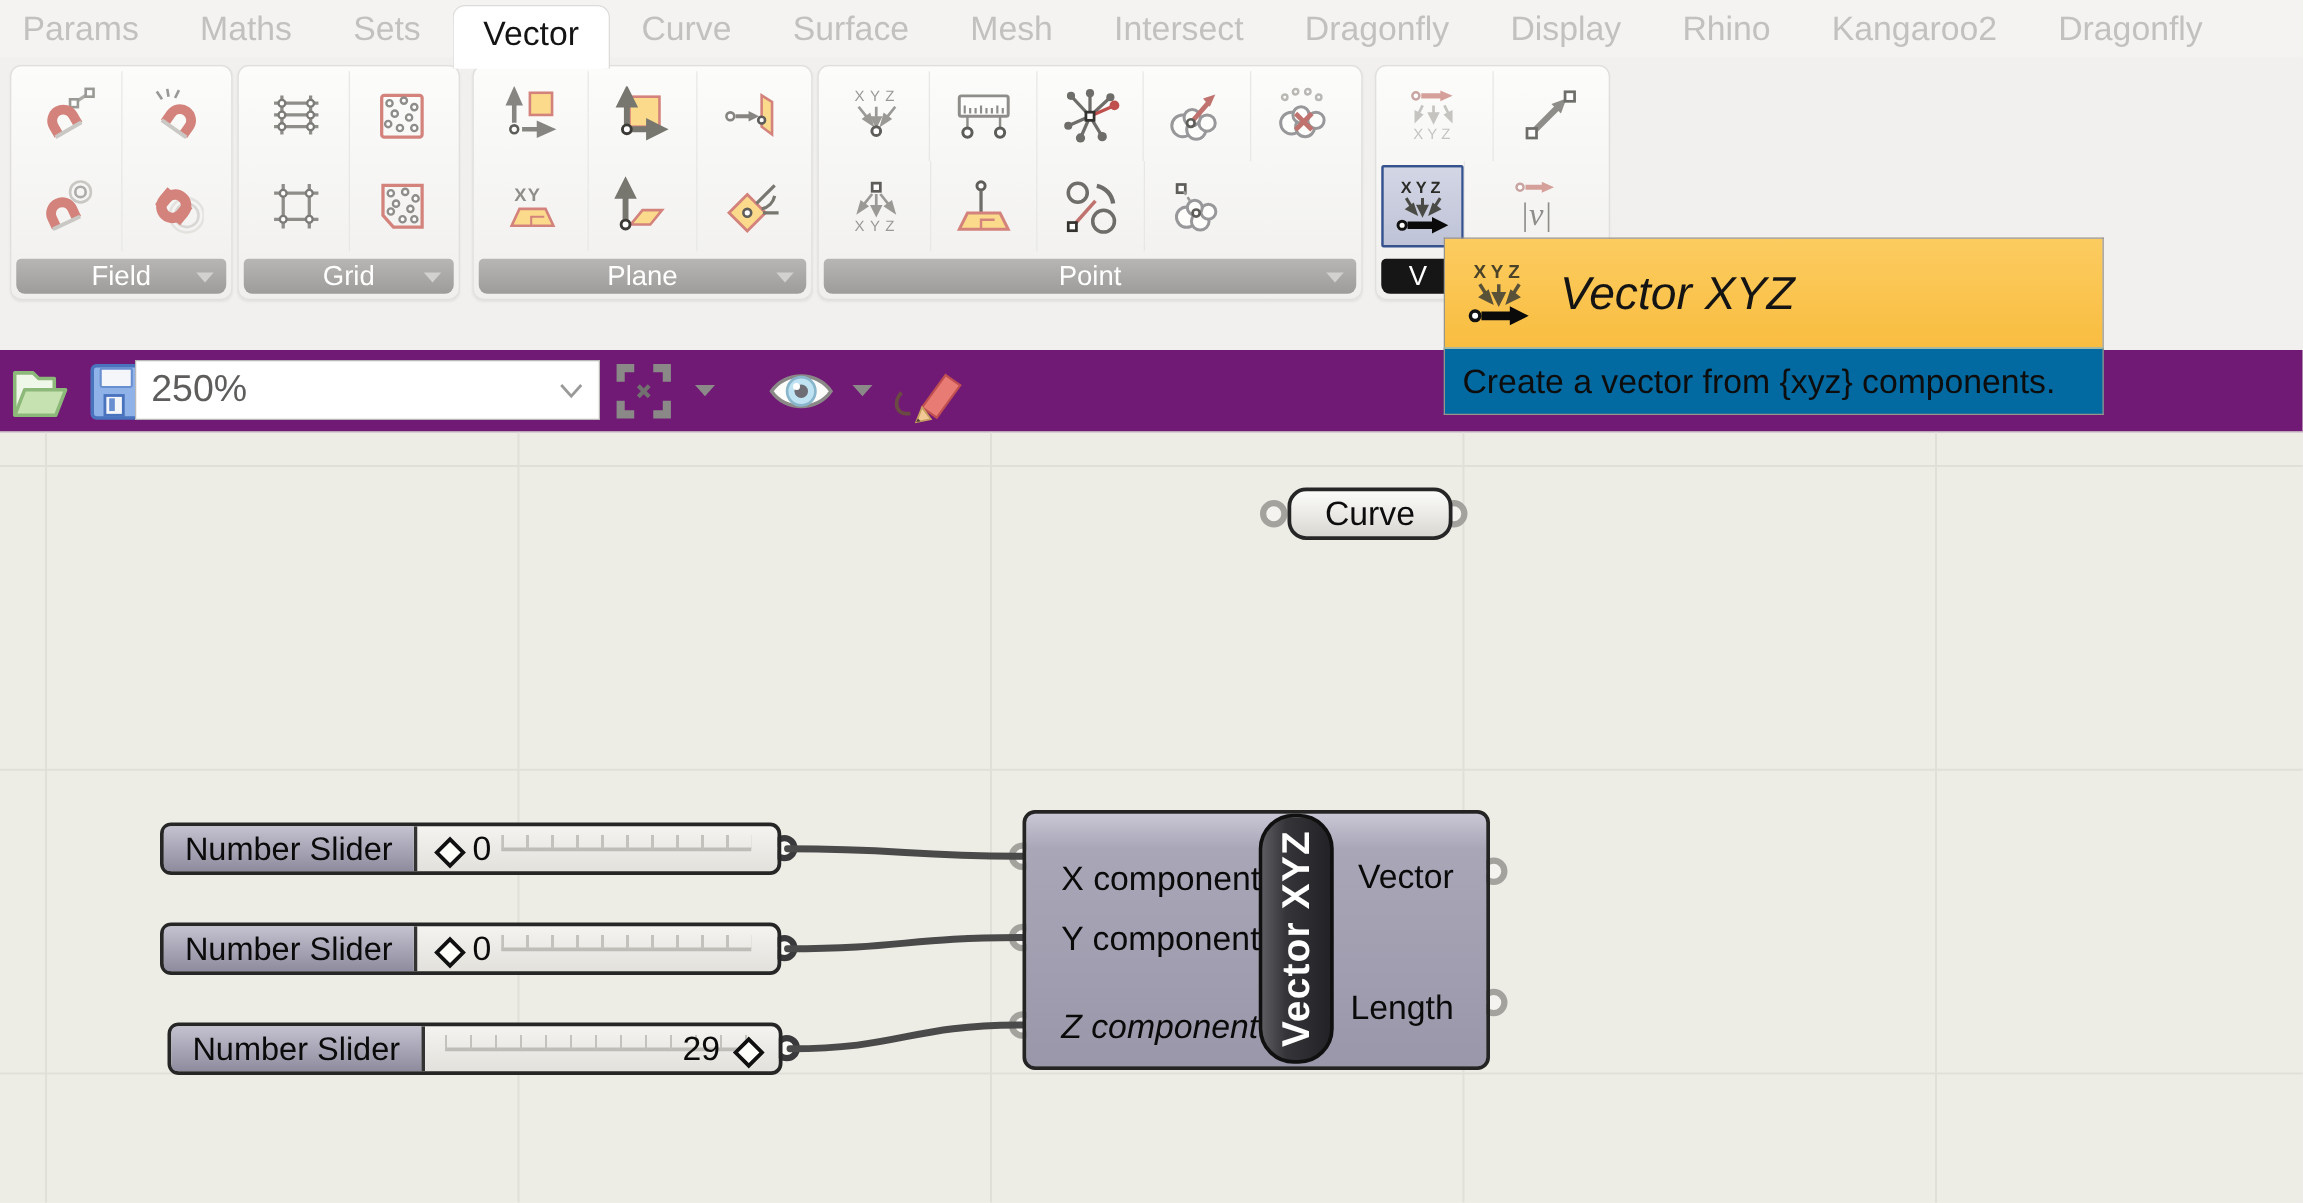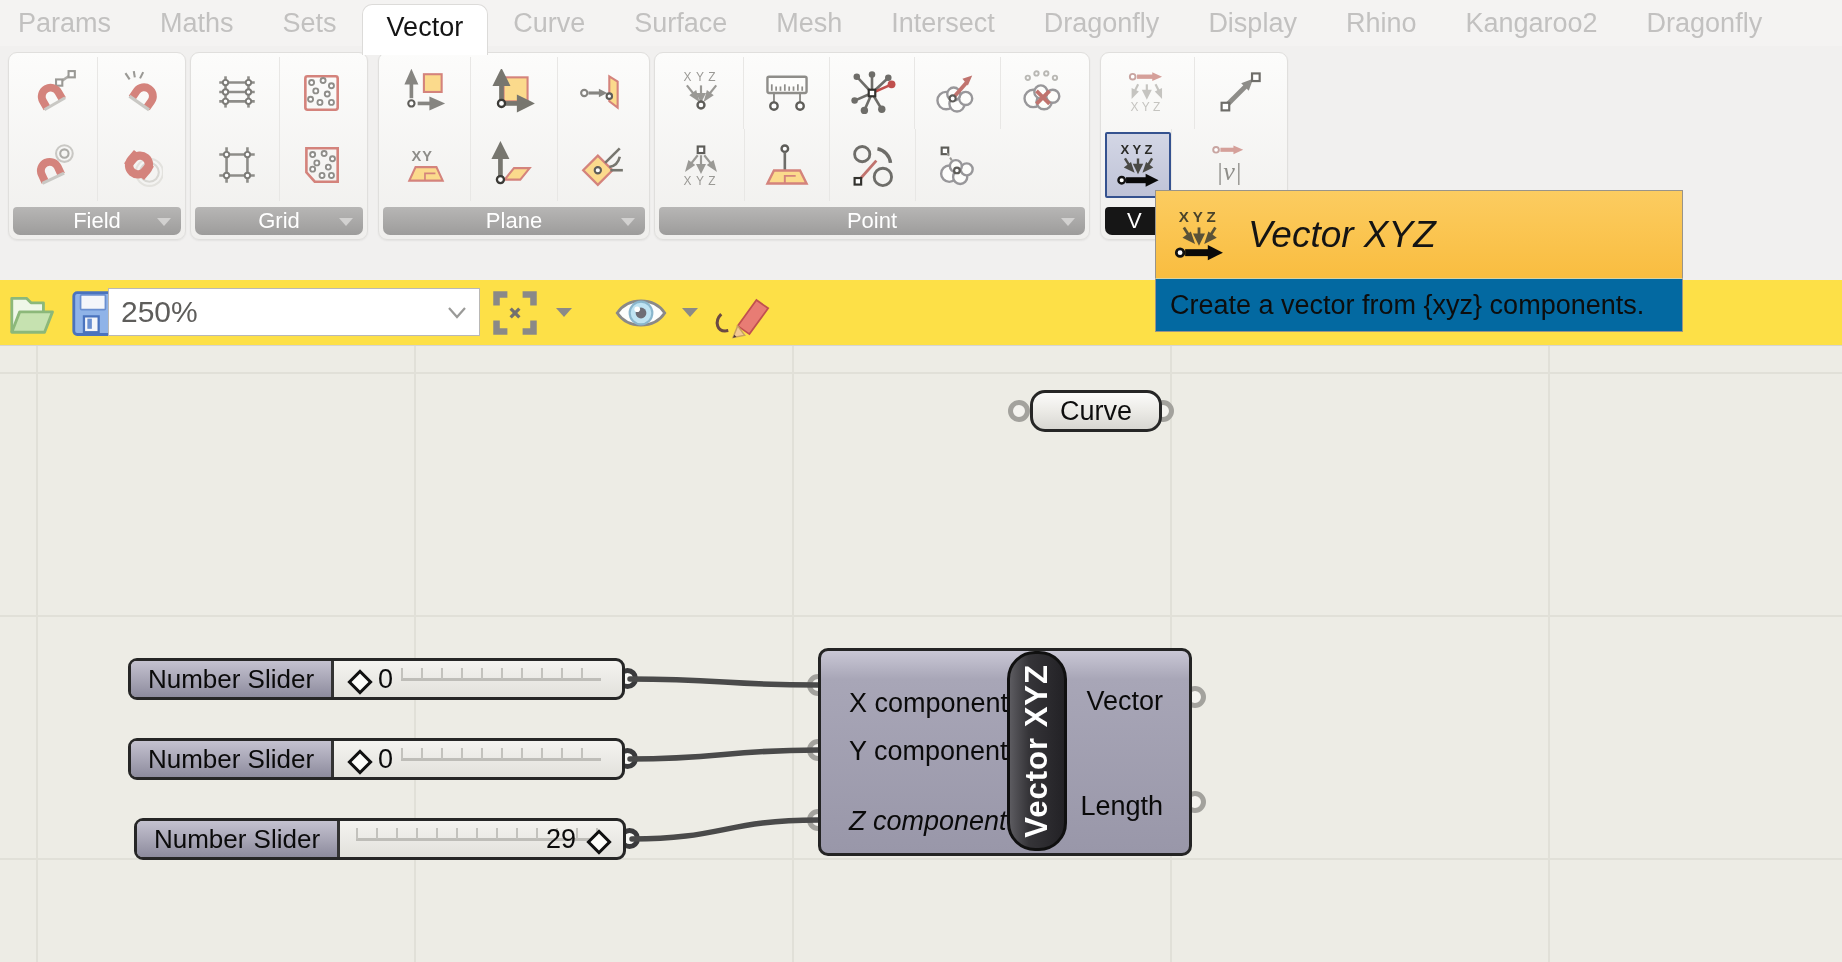--- a/index.html
+++ b/index.html
@@ -19,21 +19,21 @@
   .g-row.r2{top:76px;justify-content:space-between;}
   .cell{flex:1;display:flex;align-items:center;justify-content:center;}
   .cell + .cell{border-left:1px solid #E8E7E5;}
   .cell.empty{border-left:none;}
   .cell.selected{border:2px solid #35528F;background:linear-gradient(180deg,#D3D6E5,#BFC3D7);border-radius:2px;flex:none;width:62px;height:62px;margin:3px auto;}
   .g-label{position:absolute;left:4px;right:4px;bottom:4px;height:28px;border-radius:4px 4px 7px 7px;background:linear-gradient(180deg,#B7B6B5,#9D9C9B);color:#FFFFFF;font-size:22px;display:flex;align-items:center;justify-content:center;}
   .g-label .dd{position:absolute;right:10px;top:11px;width:0;height:0;border-left:7px solid transparent;border-right:7px solid transparent;border-top:8px solid #D2D1D0;}
   #group-vector .g-label{background:#161616;justify-content:flex-start;padding-left:22px;box-sizing:border-box;}
 
   
-  #toolbar{left:0;top:280px;width:1842px;height:66px;background:#fde047;border-bottom:1px solid #D6D5D1;box-sizing:border-box;}
+  #toolbar{left:0;top:280px;width:1842px;height:66px;background:#701a75;border-bottom:1px solid #D6D5D1;box-sizing:border-box;}
   .tbtn{position:absolute;top:6px;width:54px;height:54px;display:flex;align-items:center;justify-content:center;}
   #zoom-combo{position:absolute;left:108px;top:8px;width:372px;height:48px;background:#FFFFFF;border:1px solid #B9B8B6;display:flex;align-items:center;font-size:30px;color:#5E5D5B;padding-left:12px;box-sizing:border-box;}
   #zoom-combo svg{position:absolute;right:12px;top:17px;}
   .mini-dd{position:absolute;top:28px;width:0;height:0;border-left:8px solid transparent;border-right:8px solid transparent;border-top:9px solid #8B8A88;}
 
   
   #canvas{left:0;top:346px;width:1842px;height:616px;background-color:#EDECE5;
     background-image:linear-gradient(to bottom,#E1E0D8 1.5px,transparent 1.5px),linear-gradient(to right,#E1E0D8 1.5px,transparent 1.5px);
     background-size:100% 243px,378px 100%;background-position:0 26px,36px 0;overflow:hidden;}
   #wires{position:absolute;left:0;top:0;width:1842px;height:616px;z-index:1;}

